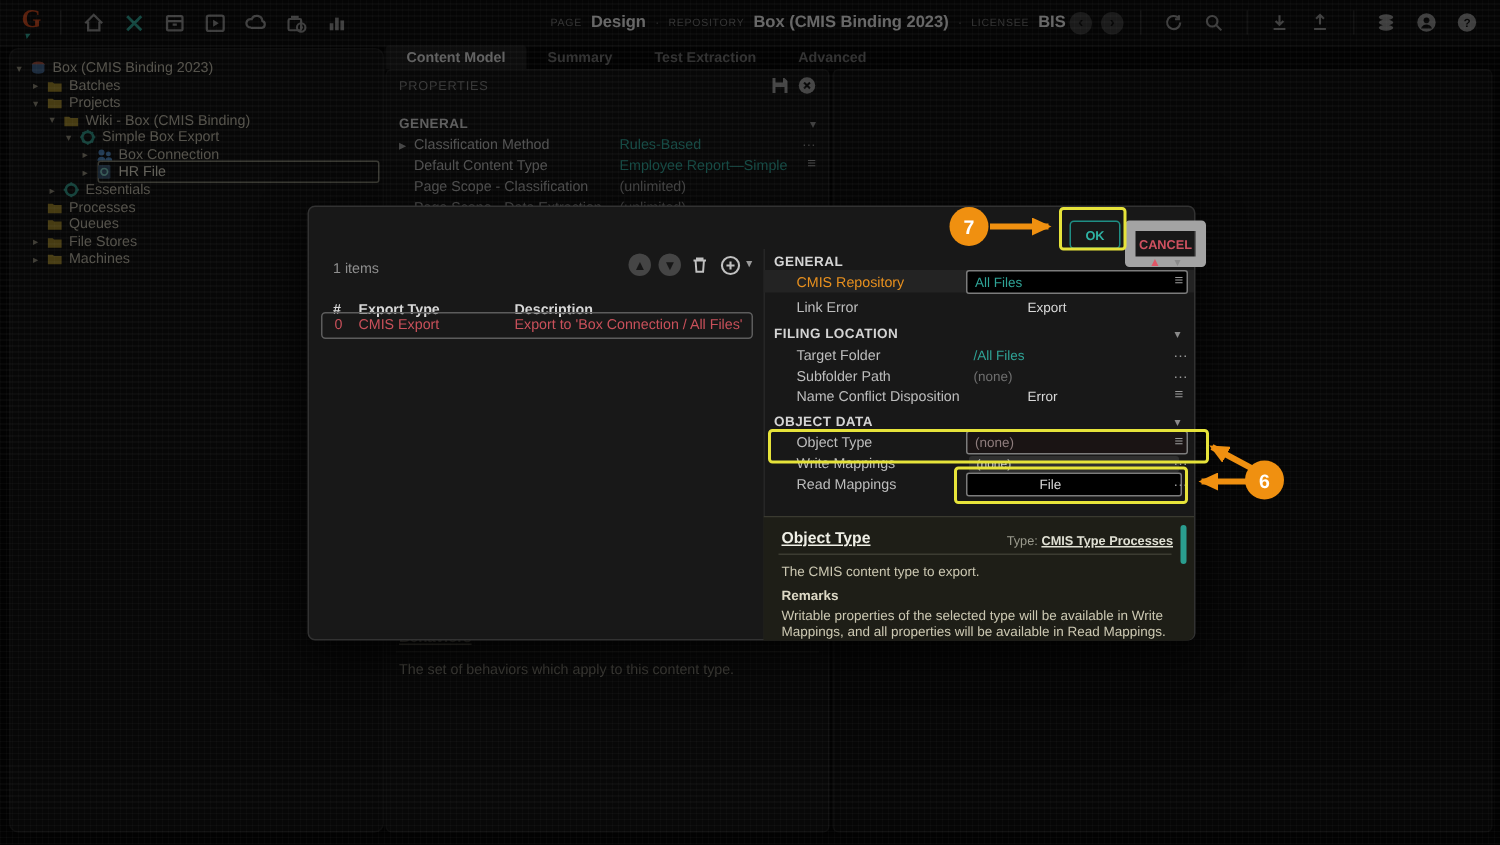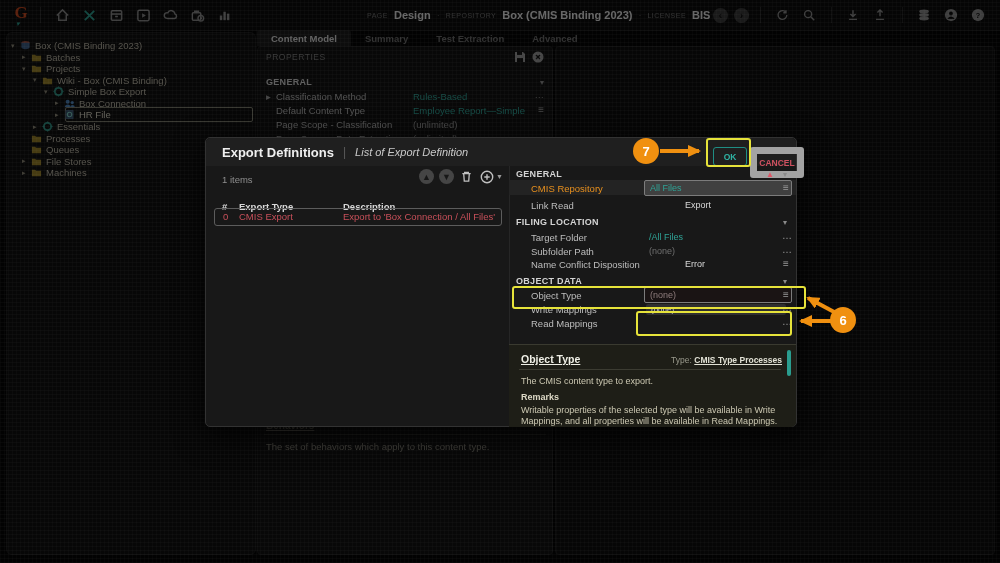--- a/index.html
+++ b/index.html
@@ -72,21 +72,21 @@
         justify-content:center;font-size:9px;font-weight:bold;margin-left:5px;}
   .mico{width:14px;height:14px;color:#c0c0c0;margin-left:6px;}
   .mcaret{font-size:7px;color:#9a9a9a;margin-left:2px;}
   .mth{position:absolute;font-size:9.5px;font-weight:bold;color:#d8d8d8;top:35px;}
   #mrow{position:absolute;left:8px;top:42px;width:286px;height:16px;border:1px solid #5c5c5c;border-radius:3px;}
   .mtd{position:absolute;top:45px;font-size:9.5px;color:#c8505a;white-space:nowrap;}
   
   .msec{position:absolute;font-size:9px;font-weight:bold;color:#d4d4d4;letter-spacing:.3px;}
   .mlabel{position:absolute;font-size:9.5px;color:#bdbdbd;white-space:nowrap;}
   .mval{position:absolute;font-size:9px;white-space:nowrap;}
-  .vbox{position:absolute;width:146px;height:14px;border:1px solid #7c7c7c;border-radius:2px;background:#404040;
+  .vbox{position:absolute;width:146px;height:14px;border:1px solid #7c7c7c;border-radius:2px;background:#000000;
         display:flex;align-items:center;}
   .vbox span{margin-left:5px;font-size:9px;}
   .vfill{position:absolute;width:140px;height:11px;background:#2f2f2f;border-radius:2px;display:flex;align-items:center;}
   .vfill span{margin-left:5px;font-size:8px;color:#cccccc;}
   .micon{position:absolute;font-size:10px;color:#9a9a9a;}
   .warn{position:absolute;color:#e05666;font-size:8px;}
   .selrow{position:absolute;left:303px;width:287px;height:15px;background:#232323;}
   
   #mdesc{position:absolute;left:303px;top:206px;width:287px;height:82px;background:#1e1e17;
          border-top:1px solid #3a3a30;border-radius:0 0 5px 0;overflow:hidden;}
@@ -376,25 +376,20 @@
   <div class="beh-hdr" style="left:8px;top:373px;">Behaviors</div>
   <div style="position:absolute;left:6px;top:387px;width:282px;height:1px;background:#2a2a26;"></div>
   <div class="beh-desc" style="left:8px;top:394px;">The set of behaviors which apply to this content type.</div>
 </div>
 
 <div id="content-panel" class="abs"></div>
 
 <div id="overlay" class="abs"></div>
 
 <div id="modal" class="abs">
-  <div id="modal-title">
-    <span class="t1">Export Definitions</span>
-    <span class="tsep">|</span>
-    <span class="t2">List of Export Definition</span>
-  </div>
   <div class="btn" id="btn-ok">OK</div>
   <div class="btn" id="btn-cancel">CANCEL</div>
 
   <div id="mlist">
     <div class="mcount">1 items</div>
     <div class="mtools">
       <div class="mcir">▲</div>
       <div class="mcir">▼</div>
       <div class="mico">
           <svg viewBox="0 0 14 14" width="13" height="13" fill="none" stroke="currentColor" stroke-width="1.4">
@@ -422,21 +417,21 @@
   <div class="warn" style="left:560px;top:32px;">▲</div>
   <div class="chev" style="left:577px;top:32px;">▾</div>
 
   <div class="selrow" style="top:42px;"></div>
   <div class="mlabel" style="left:325px;top:45px;color:#e8901e;">CMIS Repository</div>
   <div class="vbox" style="left:438px;top:42px;">
       <span class="v-teal">All Files</span>
     </div>
   <div class="micon" style="left:577px;top:44px;">≡</div>
 
-  <div class="mlabel" style="left:325px;top:62px;">Link Read</div>
+  <div class="mlabel" style="left:325px;top:62px;">Link Error</div>
   <div class="mval v-plain" style="left:443px;top:62px;">Export</div>
 
   <div class="msec" style="left:310px;top:79px;">FILING LOCATION</div>
   <div class="chev" style="left:577px;top:80px;">▾</div>
 
   <div class="mlabel" style="left:325px;top:94px;">Target Folder</div>
   <div class="mval v-teal" style="left:443px;top:94px;">/All Files</div>
   <div class="micon dots" style="left:576px;top:92px;">…</div>
 
   <div class="mlabel" style="left:325px;top:108px;">Subfolder Path</div>
@@ -456,20 +451,23 @@
     </div>
   <div class="micon" style="left:577px;top:151px;">≡</div>
 
   <div class="mlabel" style="left:325px;top:166px;">Write Mappings</div>
   <div class="vfill" style="left:440px;top:166px;">
       <span>(none)</span>
     </div>
   <div class="micon dots" style="left:576px;top:164px;">…</div>
 
   <div class="mlabel" style="left:325px;top:180px;">Read Mappings</div>
+  <div class="vbox" style="left:438px;top:177px;width:142px;">
+      <span class="v-plain" style="margin-left:12px;">File</span>
+    </div>
   <div class="micon dots" style="left:576px;top:178px;">…</div>
 
   <div id="mdesc">
     <div class="d-title">Object Type</div>
     <div class="d-type"><span>Type:</span> <b>CMIS Type Processes</b></div>
     <div class="d-line"></div>
     <div class="d-body">The CMIS content type to export.</div>
     <div class="d-rem">Remarks</div>
     <div class="d-rtext">Writable properties of the selected type will be available in Write Mappings, and all properties will be available in Read Mappings. The type selected here</div>
   </div>

